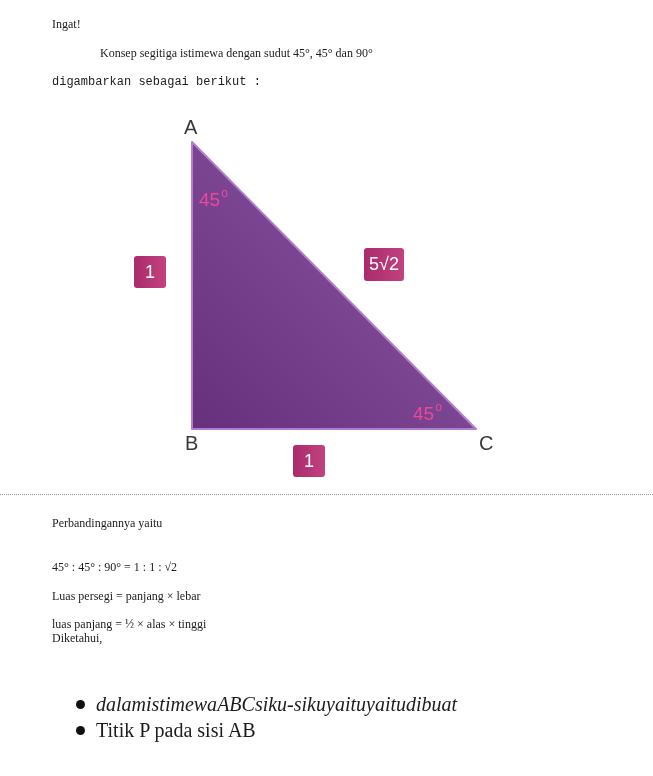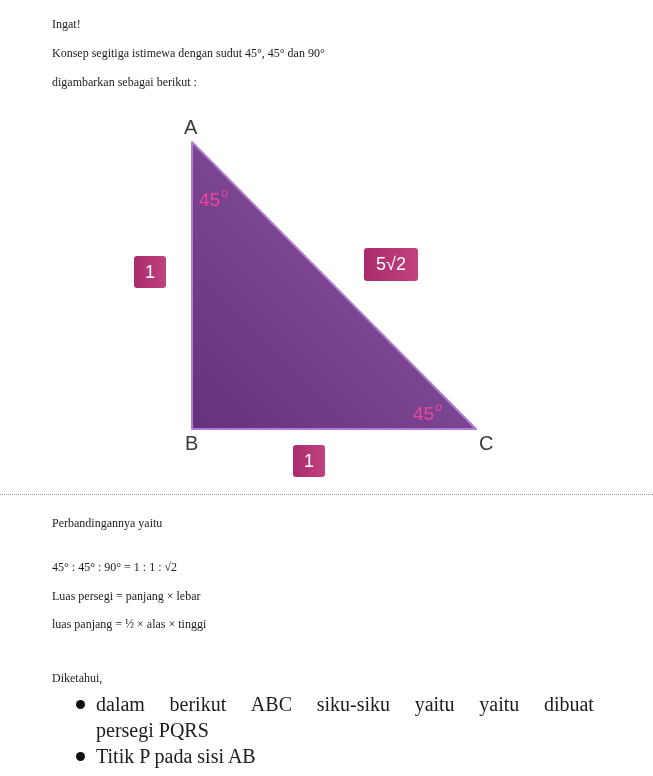--- a/index.html
+++ b/index.html
@@ -18,28 +18,28 @@
   .box { position:absolute; background:linear-gradient(90deg,#a92b6c,#c2427f);
          color:#ffffff; border-radius:3px;
          font-family:"Liberation Sans","DejaVu Sans",sans-serif; font-size:18px;
          display:flex; align-items:center; justify-content:center; }
   .bullets { position:absolute; left:72px; top:691px; width:522px;
              font-family:"Liberation Serif","DejaVu Serif",serif; font-size:20px;
              line-height:26px; color:#1c1c1c; }
   .bullet { position:relative; padding-left:24px; text-align:justify; }
   .bullet .dot { position:absolute; left:4px; top:9px; width:9px; height:9px;
                  border-radius:50%; background:#111; }
-  .line1 { display:flex; justify-content:space-between; width:498px; }
+  .line1 { display:flex; justify-content:flex-start; width:498px;font-style:italic; }
 </style>
 </head>
 <body>
 
 <div class="txt" style="top:10px;">Ingat!</div>
-<div class="txt" style="top:39px;">Konsep segitiga istimewa dengan sudut  45°, 45° dan 90°</div>
-<div class="txt" style="top:68px;">digambarkan sebagai berikut :</div>
+<div class="txt" style="top:39px;margin-left:48px;">Konsep segitiga istimewa dengan sudut  45°, 45° dan 90°</div>
+<div class="txt" style="top:68px;font-family:Liberation Mono, monospace;">digambarkan sebagai berikut :</div>
 
 <div class="figure">
   <svg width="653" height="380" style="position:absolute;left:0;top:0;">
     <defs>
       <linearGradient id="triGrad" x1="0" y1="1" x2="1" y2="0">
         <stop offset="0%" stop-color="#66307c"></stop>
         <stop offset="100%" stop-color="#8f5aa6"></stop>
       </linearGradient>
     </defs>
     <polygon points="192,32 192,319 476,319" fill="url(#triGrad)" stroke="#b27cd0" stroke-width="2" stroke-linejoin="round"></polygon>
@@ -50,45 +50,44 @@
   <div class="vlabel" style="left:479px;top:322px;">C</div>
 
   <div class="angle" style="left:199px;top:76px;">
     <span>45</span><sup>o</sup>
   </div>
   <div class="angle" style="left:413px;top:290px;">
     <span>45</span><sup>o</sup>
   </div>
 
   <div class="box" style="left:134px;top:146px;width:32px;height:32px;">1</div>
-  <div class="box" style="left:364px;top:138px;width:54px;height:33px;">5√2</div>
+  <div class="box" style="left:364px;top:138px;width:40px;height:33px;">5√2</div>
   <div class="box" style="left:293px;top:335px;width:32px;height:32px;">1</div>
 </div>
 
 <div class="divider"></div>
 
 <div class="txt" style="top:509px;">Perbandingannya yaitu</div>
 <div class="txt" style="top:553px;">45° :  45° : 90°  = 1 : 1 : √2</div>
 
 <div class="txt" style="top:582px;text-align:center;">Luas persegi = panjang ×  lebar</div>
 <div class="txt" style="top:610px;">luas panjang = ½ ×  alas ×  tinggi</div>
 
-<div class="txt" style="top:664px;">Diketahui,</div>
+<div class="txt" style="top:624px;">Diketahui,</div>
 
 <div class="bullets">
   <div class="bullet b1">
     <span class="dot"></span>
     <div class="line1">
       <span>dalam</span>
-      <span>berikut</span>
+      <span>istimewa</span>
       <span>ABC</span>
       <span>siku-siku</span>
       <span>yaitu</span>
       <span>yaitu</span>
       <span>dibuat</span>
     </div>
-    <div>persegi PQRS</div>
   </div>
   <div class="bullet">
     <span class="dot"></span>
     <div>Titik P pada sisi AB</div>
   </div>
 </div>
 
 </body></html>

